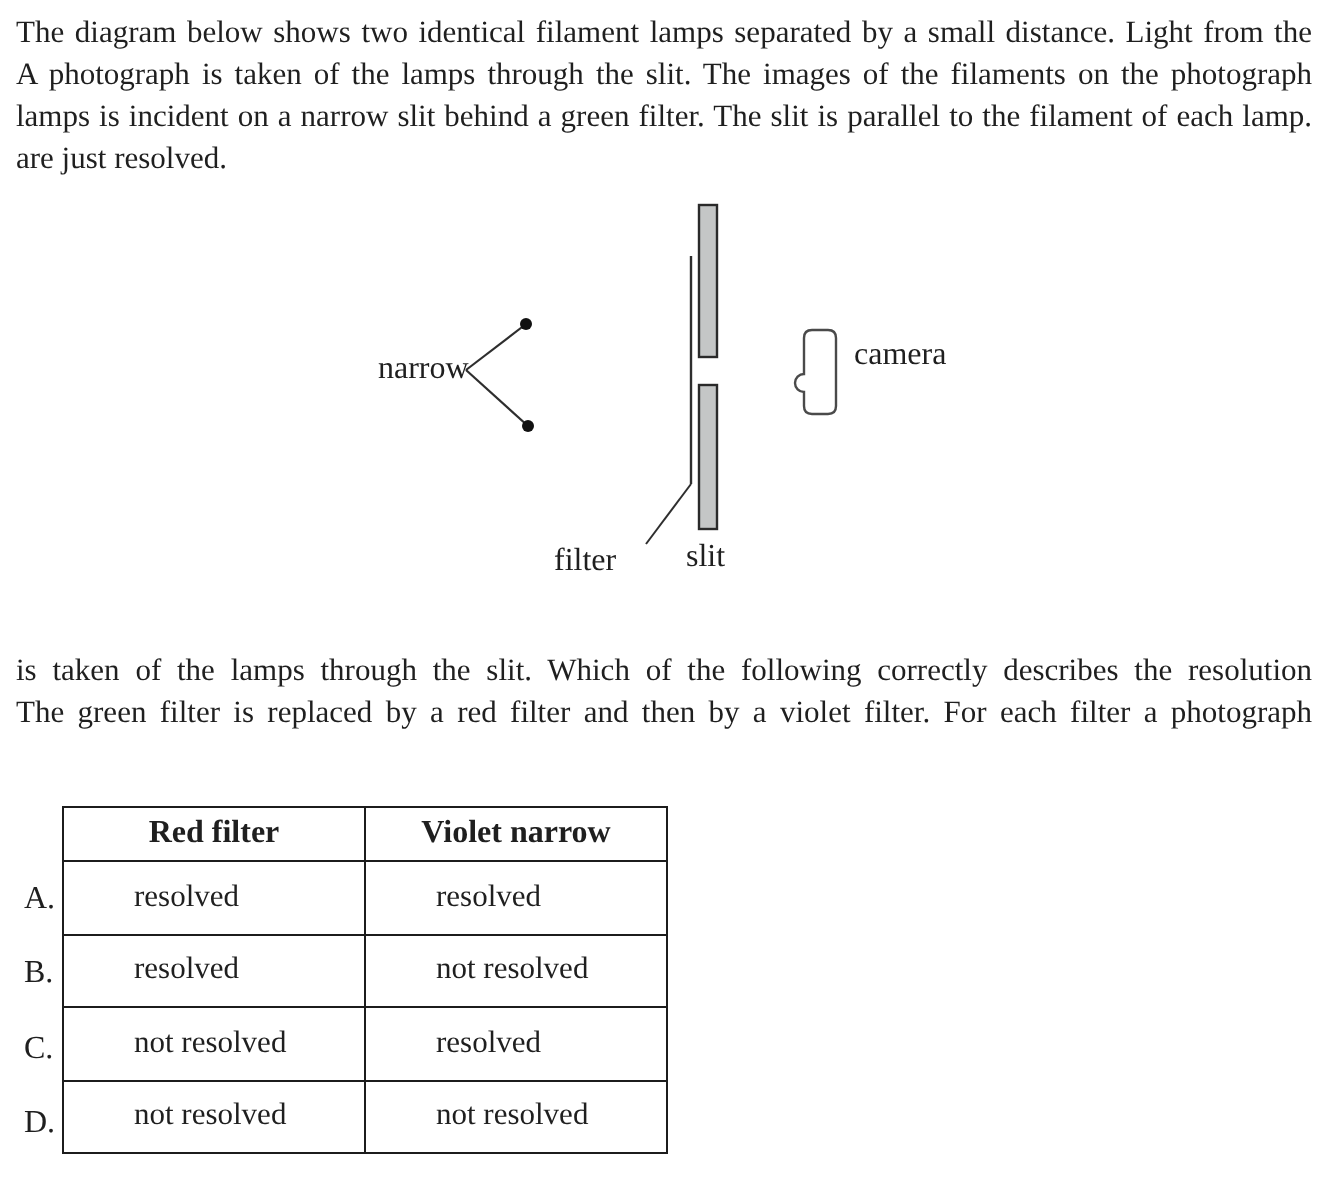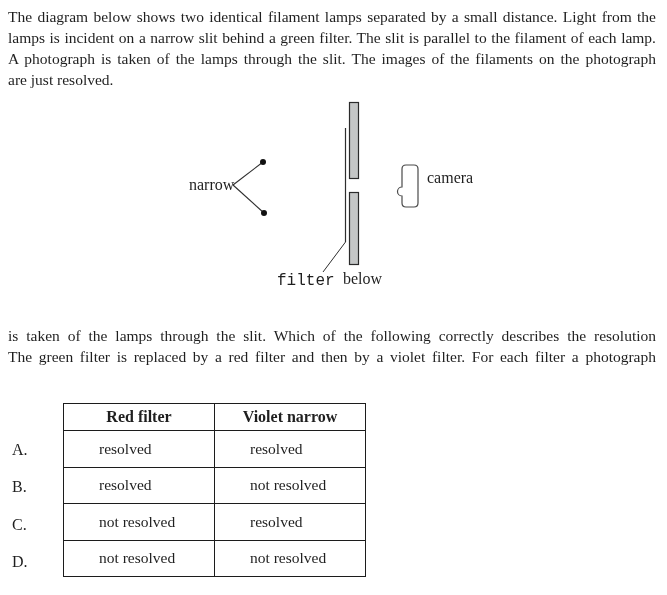--- a/index.html
+++ b/index.html
@@ -19,26 +19,26 @@
   .lastline { text-align: right; text-align-last: left; }
 
   #para1 { top: 6px; }
   #para2 { top: 325px; }
 
   
   #diagram-svg { position: absolute; left: 0; top: 0; width: 667px; height: 595px; }
   .dlabel { position: absolute; font-size: 16px; line-height: 18px; white-space: nowrap; }
   #lamps-label  { left: 189px; top: 176px; }
   #camera-label { left: 427px; top: 169px; text-align: center; }
-  #filter-label { left: 277px; top: 272px; font-family: Liberation Mono, monospace; }
+  #filter-label { left: 277px; top: 272px; }
   #slit-label   { left: 343px; top: 270px; }
 
   
   table.answers {
-    position: absolute; left: 63px; top: 403px;
+    position: absolute; left: 31px; top: 403px;
     border-collapse: collapse; table-layout: fixed;
   }
   table.answers th {
     width: 150px; height: 26px;
     border: 1.5px solid #1c1c1c;
     font-size: 16px; font-weight: bold; text-align: center;
     padding: 0;
   }
   table.answers td {
     width: 115px; height: 35.5px;
@@ -53,22 +53,22 @@
   #letter-c { top: 516px; }
   #letter-d { top: 553px; }
 </style>
 </head>
 <body>
 
 <div class="page">
 
   <div class="para" id="para1">
     <div class="jline">The diagram below shows two identical filament lamps separated by a small distance.  Light from the</div>
+    <div class="jline">A photograph is taken of the lamps through the slit.  The images of the filaments on the photograph</div>
     <div class="jline">lamps is incident on a narrow slit behind a green filter.  The slit is parallel to the filament of each lamp.</div>
-    <div class="jline">A photograph is taken of the lamps through the slit.  The images of the filaments on the photograph</div>
     <div class="lastline">are just resolved.</div>
   </div>
 
   <svg id="diagram-svg" viewBox="0 0 667 595" xmlns="http://www.w3.org/2000/svg">
 
     <line x1="233" y1="185" x2="263" y2="162" stroke-width="1.1" fill="none" stroke="#2e2e2e"></line>
     <line x1="233" y1="185" x2="264" y2="213" stroke-width="1.1" fill="none" stroke="#2e2e2e"></line>
 
     <circle cx="263" cy="162" r="3" fill="#111111"></circle>
     <circle cx="264" cy="213" r="3" fill="#111111"></circle>
@@ -80,21 +80,21 @@
     <rect x="349.5" y="102.5" width="9" height="76" stroke="#2a2a2a" stroke-width="1.2" fill="#c4c6c6"></rect>
     <rect x="349.5" y="192.5" width="9" height="72" stroke="#2a2a2a" stroke-width="1.2" fill="#c4c6c6"></rect>
 
     <path d="M406,165 L414,165 Q418,165 418,169 L418,203 Q418,207 414,207 L406,207
              Q402,207 402,203 L402,196 A4.5,4.5 0 0 1 402,187 L402,169 Q402,165 406,165 Z" fill="none" stroke-width="1.2" stroke="#4a4a4a"></path>
   </svg>
 
   <div class="dlabel" id="lamps-label">narrow</div>
   <div class="dlabel" id="camera-label">camera</div>
   <div class="dlabel" id="filter-label">filter</div>
-  <div class="dlabel" id="slit-label">below</div>
+  <div class="dlabel" id="slit-label">slit</div>
 
   <div class="para" id="para2">
     <div class="jline">is taken of the lamps through the slit.  Which of the following correctly describes the resolution</div>
     <div class="jline">The green filter is replaced by a red filter and then by a violet filter.  For each filter a photograph</div>
   </div>
 
   <div class="letter" id="letter-a">A.</div>
   <div class="letter" id="letter-b">B.</div>
   <div class="letter" id="letter-c">C.</div>
   <div class="letter" id="letter-d">D.</div>

